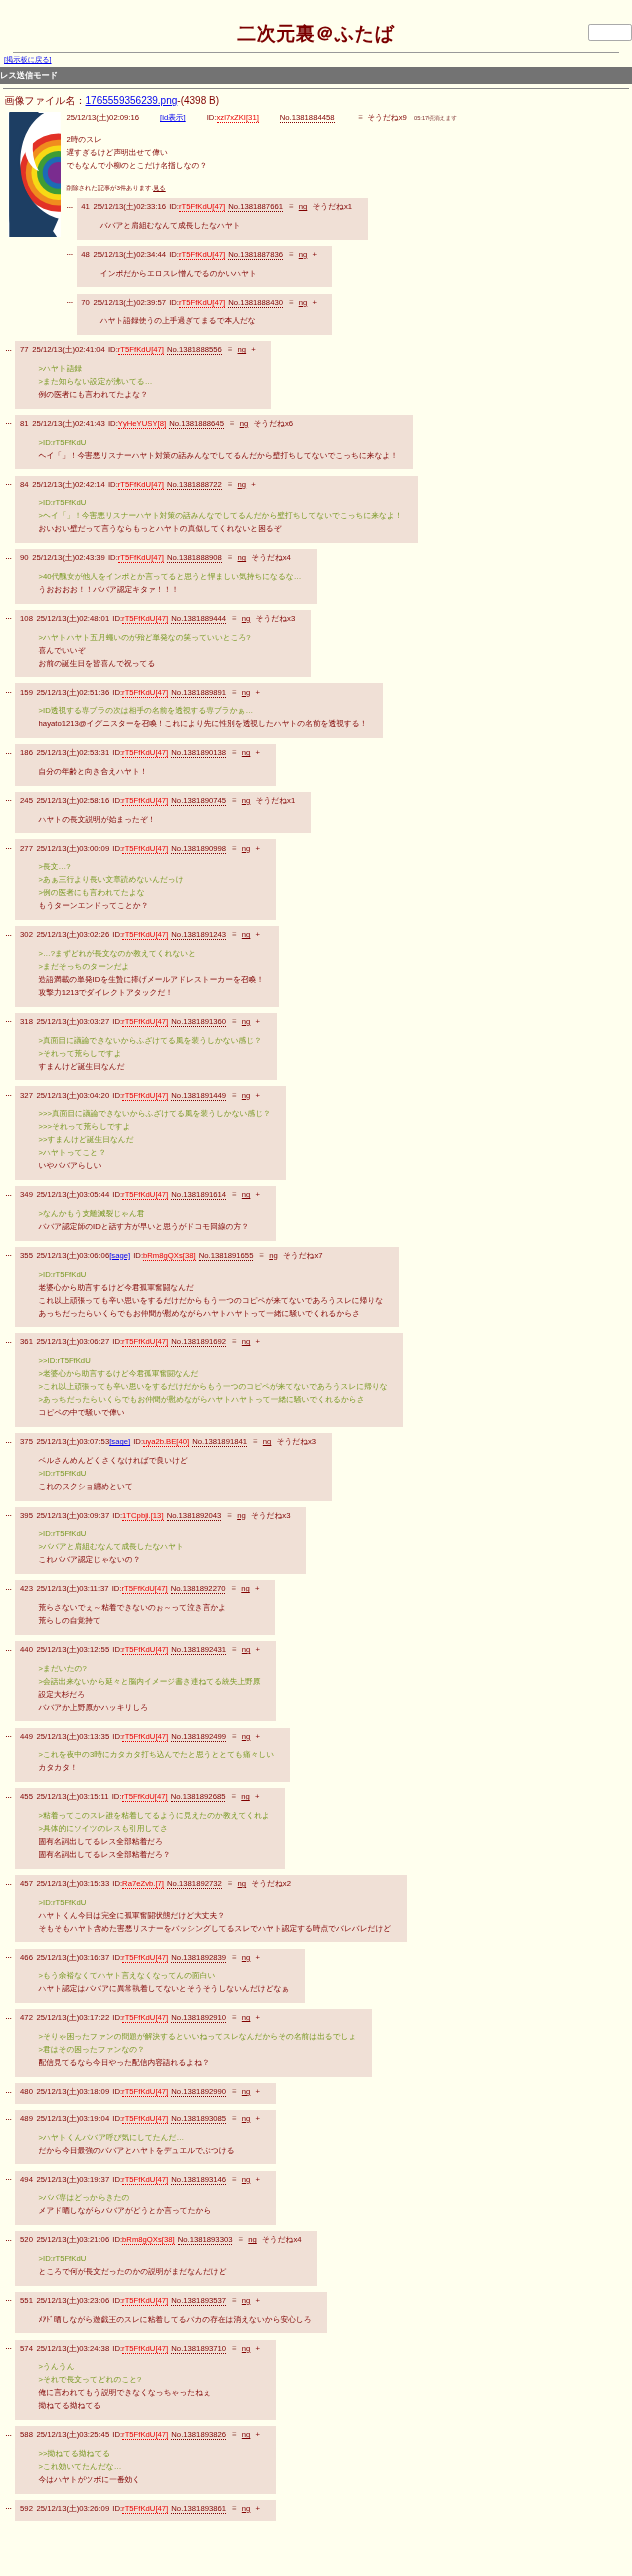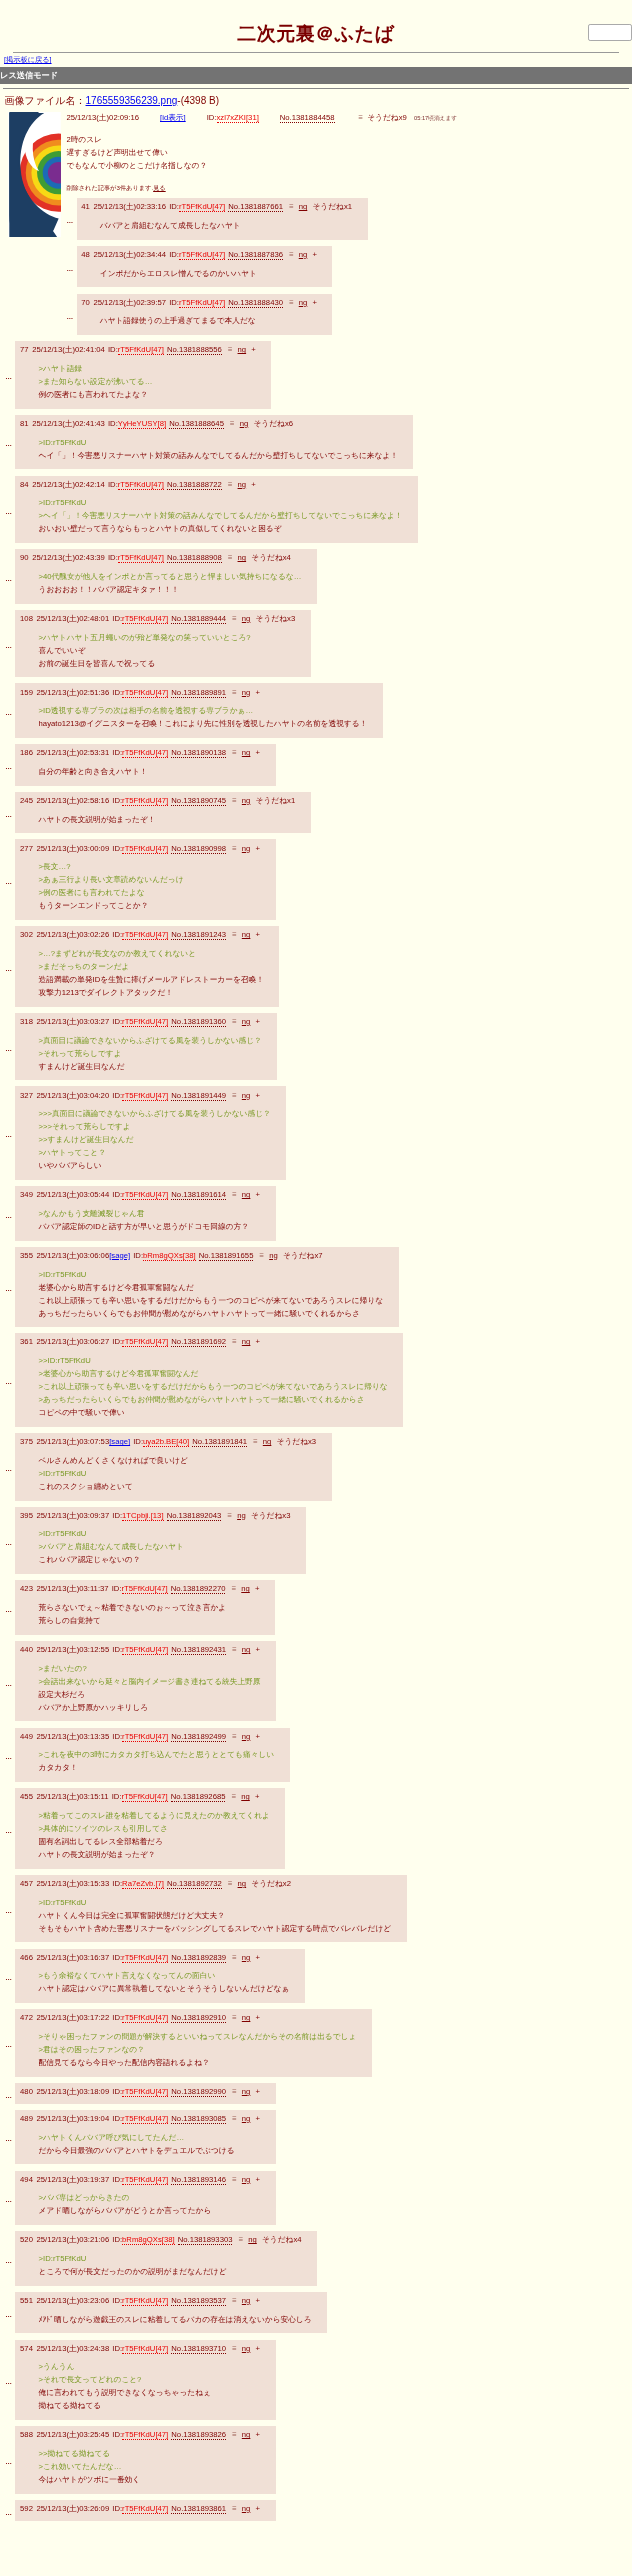--- a/index.html
+++ b/index.html
@@ -52,21 +52,21 @@
     transform:scaleY(1.1);margin:0 4.1px 0 3.1px;cursor:pointer;
   }
   .expire{font-size:5.7px;margin-left:7.2px;color:#7b2c2c;}
   .op-body{margin:9.3px 0 4.1px 0;line-height:13px;}
 
   .deleted{font-size:6.2px;color:#7b0000;margin:12.4px 0 5.2px 0;}
   .deleted a{color:#7b0000;}
 
   #replies{margin-top:1px;}
   .reply-row{display:table;margin:0 0 6.2px 5.2px;}
-  .rowflex{display:flex;align-items:center;}
+  .rowflex{display:flex;align-items:flex-start;}
   .dots{
     color:#800000;font-weight:bold;font-size:6.7px;
     padding:3.6px 1px 0 0;min-width:9.3px;cursor:pointer;letter-spacing:0.5px;
   }
   .reply{
     background:#F0E0D6;
     padding:4.1px 15.5px 6.7px 4.6px;
     display:block;
   }
   .rhead{white-space:nowrap;font-size:7.7px;}
@@ -423,21 +423,21 @@
       </div>
       <div class="reply-row">
         <div class="rowflex">
           <span class="dots">…</span>
           <div class="reply">
             <div class="rhead"><span class="seq">455</span><span class="gap">25/12/13(土)03:15:11</span><span>ID:</span><a class="red dotted-red gap">rT5FfKdU[47]</a><a class="maroon dotted gap">No.1381892685</a><span class="menu-icon">≡</span><a class="ng-link">ng</a><a class="plus">+</a></div>
             <div class="rbody">
               <div class="q">&gt;粘着ってこのスレ誰を粘着してるように見えたのか教えてくれよ</div>
               <div class="q">&gt;具体的にソイツのレスも引用してさ</div>
               <div>固有名詞出してるレス全部粘着だろ</div>
-              <div>ハヤトの長文説明が始まったぞ？</div>
+              <div>固有名詞出してるレス全部粘着だろ？</div>
             </div>
           </div>
         </div>
       </div>
       <div class="reply-row">
         <div class="rowflex">
           <span class="dots">…</span>
           <div class="reply">
             <div class="rhead"><span class="seq">457</span><span class="gap">25/12/13(土)03:15:33</span><span>ID:</span><a class="red dotted-red gap">Ra7eZvb.[7]</a><a class="maroon dotted gap">No.1381892732</a><span class="menu-icon">≡</span><a class="ng-link">ng</a><a class="sodane">そうだねx2</a></div>
             <div class="rbody">

